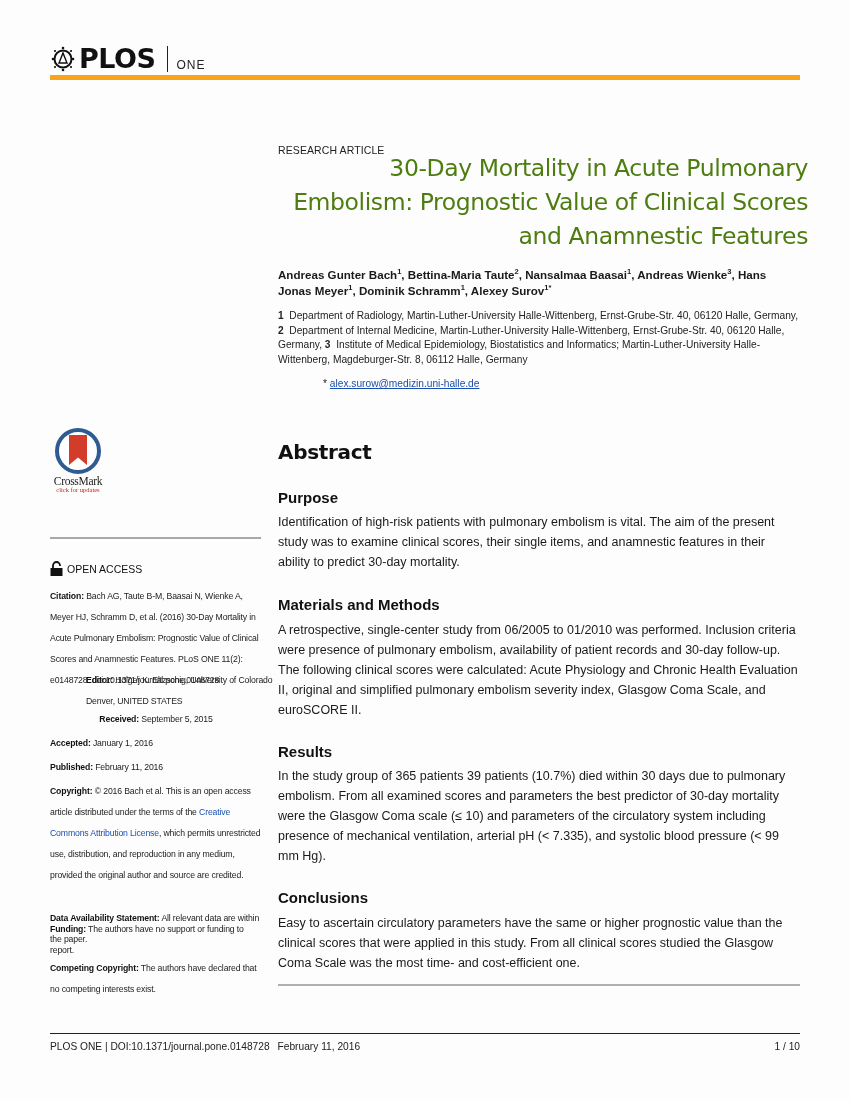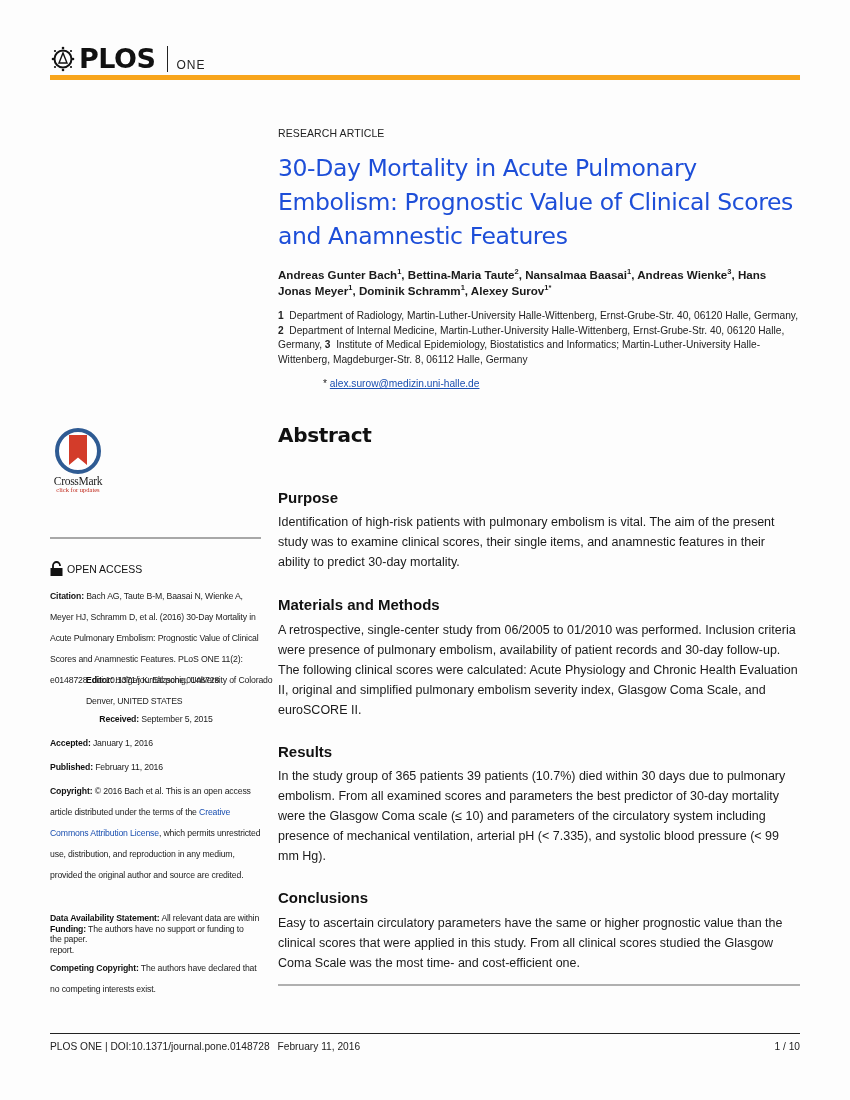--- a/index.html
+++ b/index.html
@@ -6,30 +6,30 @@
     html, body { width: 850px; height: 1100px; background: #fdfdfd; }
     body { position: relative; font-family: "Liberation Sans", sans-serif; color: #1a1a1a; overflow: hidden; }
 
     .header { position: absolute; left: 50px; top: 36px; height: 36px; display: flex; align-items: flex-end; }
     .plos-logo { display: flex; align-items: center; }
     .plos-mark { width: 26px; height: 26px; margin-right: 3px; }
     .plos-word { font-family: "DejaVu Sans", sans-serif; font-weight: bold; font-size: 27px; letter-spacing: -0.5px; color: #111; line-height: 1; }
     .plos-divider { width: 1px; height: 26px; background: #222; margin: 0 8px 0 12px; }
     .plos-one { font-size: 12px; letter-spacing: 1px; color: #222; }
     .orange-bar { position: absolute; left: 50px; top: 75px; width: 750px; height: 5px; background: #f8a51c; }
-    .article-type { position: absolute; left: 278px; top: 127px; font-size: 10.5px; color: #222; letter-spacing: 0.1px; }
-    .title { position: absolute; left: 278px; top: 151px; width: 530px; font-family: "DejaVu Sans", sans-serif; font-size: 23.5px; line-height: 34px; color: #1d4ed8; letter-spacing: -0.4px; font-weight: normal; }
+    .article-type { position: absolute; left: 278px; top: 144px; font-size: 10.5px; color: #222; letter-spacing: 0.1px; }
+    .title { position: absolute; left: 278px; top: 151px; width: 530px; font-family: "DejaVu Sans", sans-serif; font-size: 23.5px; line-height: 34px; color: #4d7c0f; letter-spacing: -0.4px; font-weight: normal; text-align: right; }
     .authors { position: absolute; left: 278px; top: 267px; width: 525px; font-size: 11.6px; line-height: 16px; font-weight: bold; color: #1a1a1a; }
     .authors sup { font-size: 7.5px; vertical-align: 5px; line-height: 0; }
     .affil { position: absolute; left: 278px; top: 309px; width: 525px; font-size: 10.2px; line-height: 14.5px; color: #222; }
     .affil b { font-weight: bold; }
     .corresp { position: absolute; left: 278px; top: 378px; font-size: 10.2px; color: #222; margin-left: 45px; }
     .corresp a { color: #1a4fb0; text-decoration: underline; }
 
-    .abstract-h { position: absolute; left: 278px; top: 423px; font-family: "DejaVu Sans", sans-serif; font-size: 20px; color: #111; letter-spacing: -0.3px; }
+    .abstract-h { position: absolute; left: 278px; top: 440px; font-family: "DejaVu Sans", sans-serif; font-size: 20px; color: #111; letter-spacing: -0.3px; }
     .sec-h { position: absolute; left: 278px; font-size: 15px; font-weight: bold; color: #111; }
     .sec-p { position: absolute; left: 278px; width: 522px; font-size: 12.5px; line-height: 20px; color: #1a1a1a; }
     .bottom-rule { position: absolute; left: 278px; top: 984px; width: 522px; height: 2px; background: #b0b0b0; }
 
     .crossmark { position: absolute; left: 49px; top: 428px; width: 58px; text-align: center; }
     .cm-circle { width: 46px; height: 46px; margin: 0 auto; border-radius: 50%; border: 4px solid #2f5b93; background: #fff; position: relative; }
     .cm-ribbon { position: absolute; left: 10px; top: 3px; width: 18px; height: 30px; background: #d33c2a; clip-path: polygon(0 0,100% 0,100% 100%,50% 75%,0 100%); }
     .cm-text { font-family: "Liberation Serif", serif; font-size: 11.5px; color: #222; margin-top: 1px; letter-spacing: -0.3px; }
     .cm-sub { font-family: "Liberation Serif", serif; font-size: 6.5px; color: #c0281b; margin-top: -1px; }
     .side-rule { position: absolute; left: 50px; top: 537px; width: 211px; height: 2px; background: #a8a8a8; }

